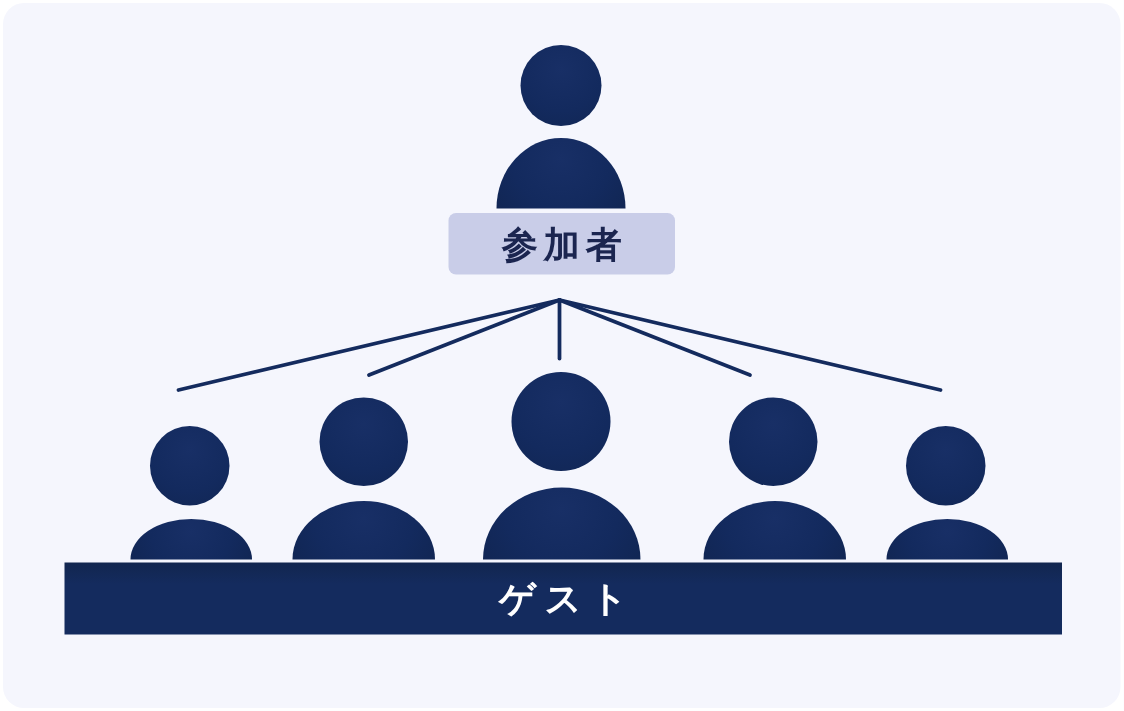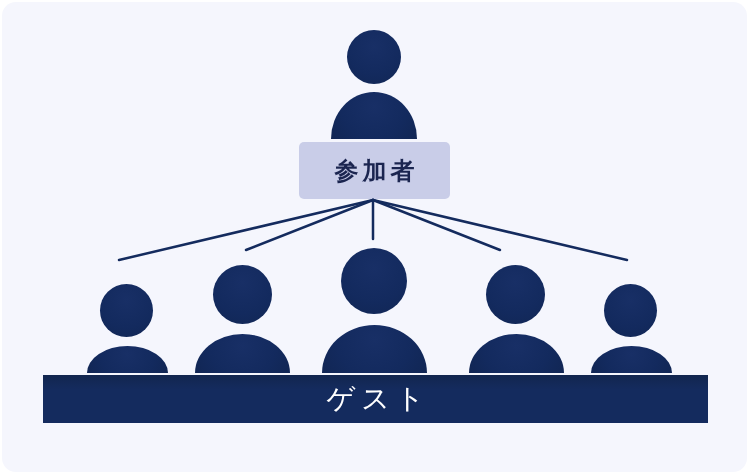--- a/index.html
+++ b/index.html
@@ -4,29 +4,29 @@
 <style>
   html, body { margin: 0; padding: 0; background: #ffffff; }
   body { width: 749px; height: 474px; position: relative; overflow: hidden;
          font-family: "DejaVu Sans", "Liberation Sans", sans-serif; }
   .card { position: absolute; left: 2px; top: 2px; width: 745px; height: 470px;
           background: #f5f6fd; border-radius: 14px; }
   .person-head, .person-body { position: absolute;
           background: radial-gradient(circle at 50% 30%, #182f66 0%, #132a5e 60%, #112654 100%); }
   .person-head { border-radius: 50%; }
   .person-body { border-radius: 50% 50% 0 0 / 100% 100% 0 0; }
-  .label-box { position: absolute; left: 299px; top: 142px; width: 151px; height: 57px;
+  .label-box { position: absolute; left: 299px; top: 142px; width: 151px; height: 41px;
           background: #c9cde8; border-radius: 5px; display: flex; align-items: center;
           justify-content: center; }
   .label-text { color: #1b2550; font-weight: bold; font-size: 24px; letter-spacing: 4px;
           padding-left: 4px; }
   .base-bar { position: absolute; left: 43px; top: 375px; width: 665px; height: 48px;
           background: linear-gradient(180deg, #12264f 0%, #142b5e 30%, #142b5e 100%);
           display: flex; align-items: center; justify-content: center; }
-  .base-text { color: #ffffff; font-weight: normal; font-size: 28px; letter-spacing: 6px;
+  .base-text { color: #ffffff; font-weight: bold; font-size: 24px; letter-spacing: 6px;
           padding-left: 6px; }
   svg.connectors { position: absolute; left: 0; top: 0; }
 </style>
 </head>
 <body>
 
 <div class="card"></div>
 
 <div>
   <div class="person-head" style="left:347px; top:30px; width:54px; height:54px;"></div>

